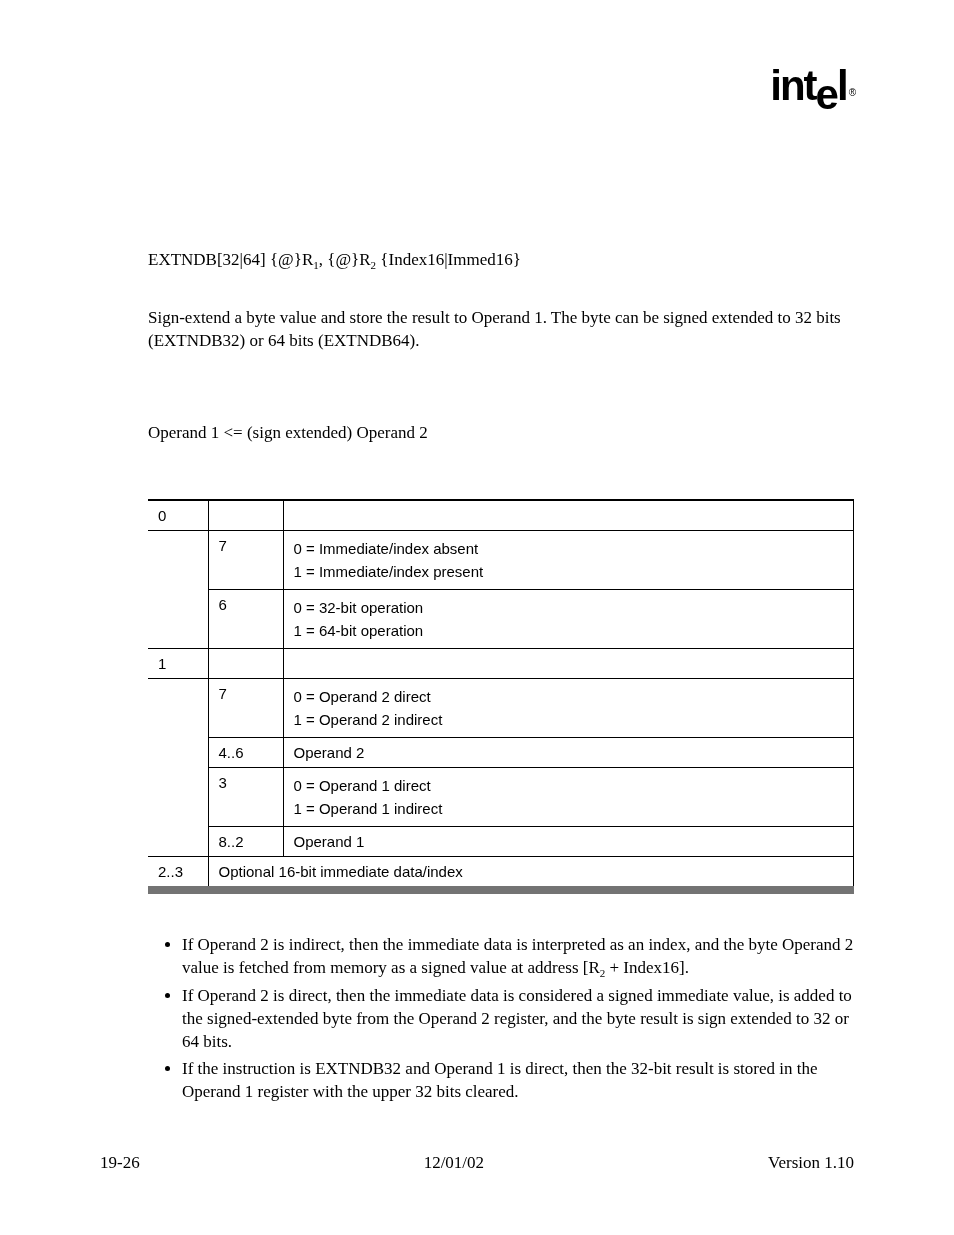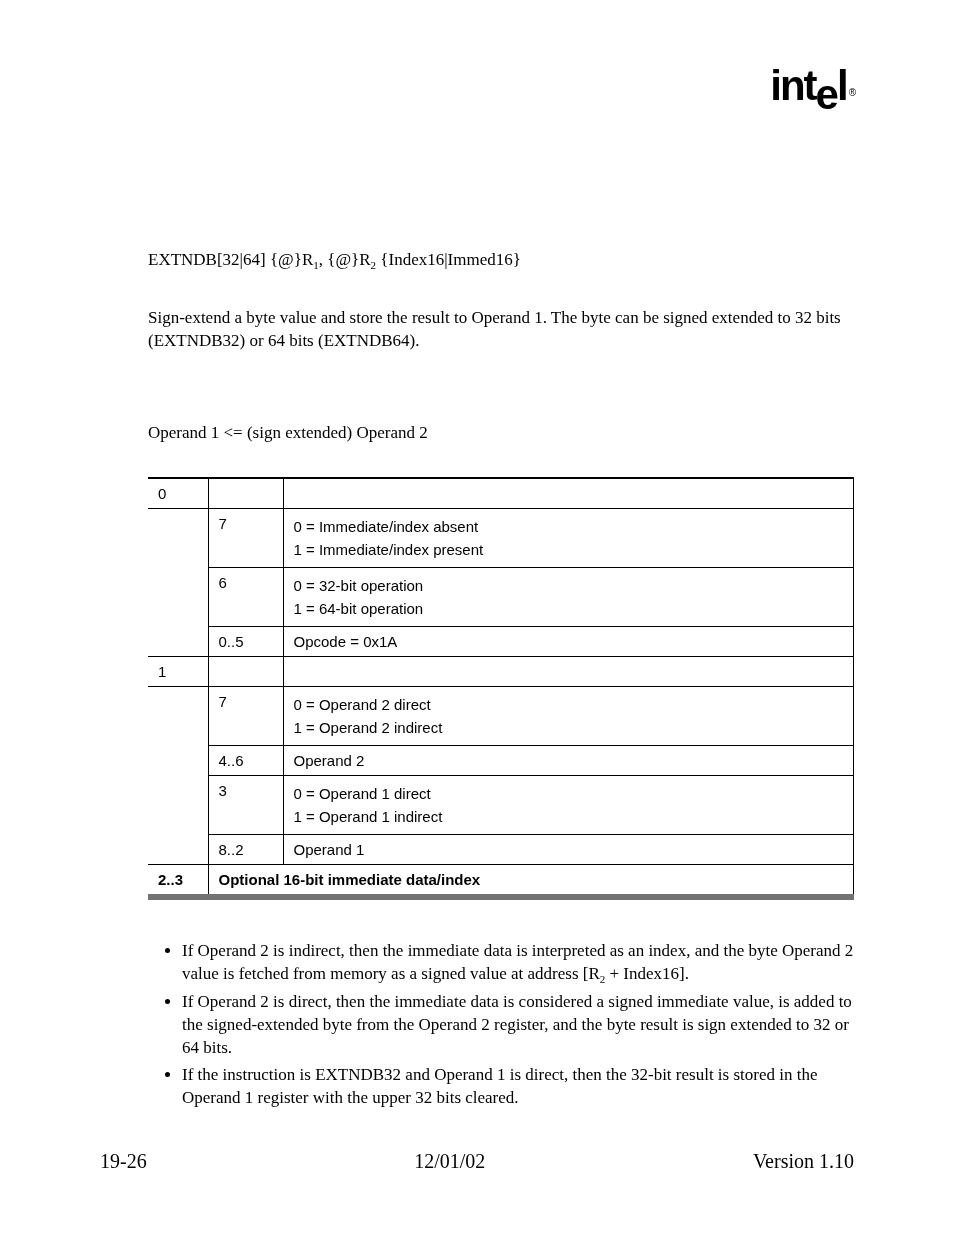--- a/index.html
+++ b/index.html
@@ -29,49 +29,49 @@
     font-weight: 400;
     position: relative;
     top: -4px;
     left: 2px;
     letter-spacing: 0;
   }
   .content { margin-top: 180px; }
   .syntax { }
   .sub { font-size: 11px; vertical-align: sub; }
   .desc { margin-bottom: 70px; line-height: 1.35; margin-top: 36px; }
-  .op { margin-bottom: 34px; }
+  .op { margin-bottom: 56px; }
   table.enc {
     width: 100%;
     border-collapse: collapse;
     font-family: Arial, Helvetica, sans-serif;
     font-size: 15px;
     margin-bottom: 40px;
   }
   table.enc td {
     border: 1px solid #000;
     padding: 6px 10px;
     vertical-align: top;
   }
   table.enc td.noborder { border: none; }
   table.enc td.col-byte { width: 60px; border-left: none; }
   table.enc td.col-bit  { width: 75px; }
   table.enc tr.toprow td { border-top: 2px solid #000; }
-  table.enc tr.lastrow td { border-bottom: 6px solid #737373; font-weight: bold; }
+  table.enc tr.lastrow td { border-bottom: 8px solid #737373; }
   .cell-stack div { padding: 3px 0; }
   ul.notes { list-style: disc; padding-left: 34px; }
   ul.notes li { margin-bottom: 4px; line-height: 1.35; }
   .footer {
     position: absolute;
     bottom: 62px;
     left: 100px;
     right: 100px;
     display: flex;
     justify-content: space-between;
-    font-size: 20px;
+    font-size: 17px;
   }
 </style>
 </head>
 <body>
 
 <div class="logo">
   <span>int</span><span class="drop">e</span><span>l</span><span class="reg">®</span>
 </div>
 
 <div class="content">
@@ -103,25 +103,20 @@
     </tr>
     <tr>
       <td class="col-byte noborder"></td>
       <td class="col-bit">6</td>
       <td>
         <div class="cell-stack">
           <div>0 = 32-bit operation</div>
           <div>1 = 64-bit operation</div>
         </div>
       </td>
-    </tr>
-    <tr>
-      <td class="col-byte noborder"></td>
-      <td class="col-bit">0..5</td>
-      <td>Opcode = 0x1A</td>
     </tr>
     <tr>
       <td class="col-byte">1</td>
       <td class="col-bit"></td>
       <td></td>
     </tr>
     <tr>
       <td class="col-byte noborder"></td>
       <td class="col-bit">7</td>
       <td>

